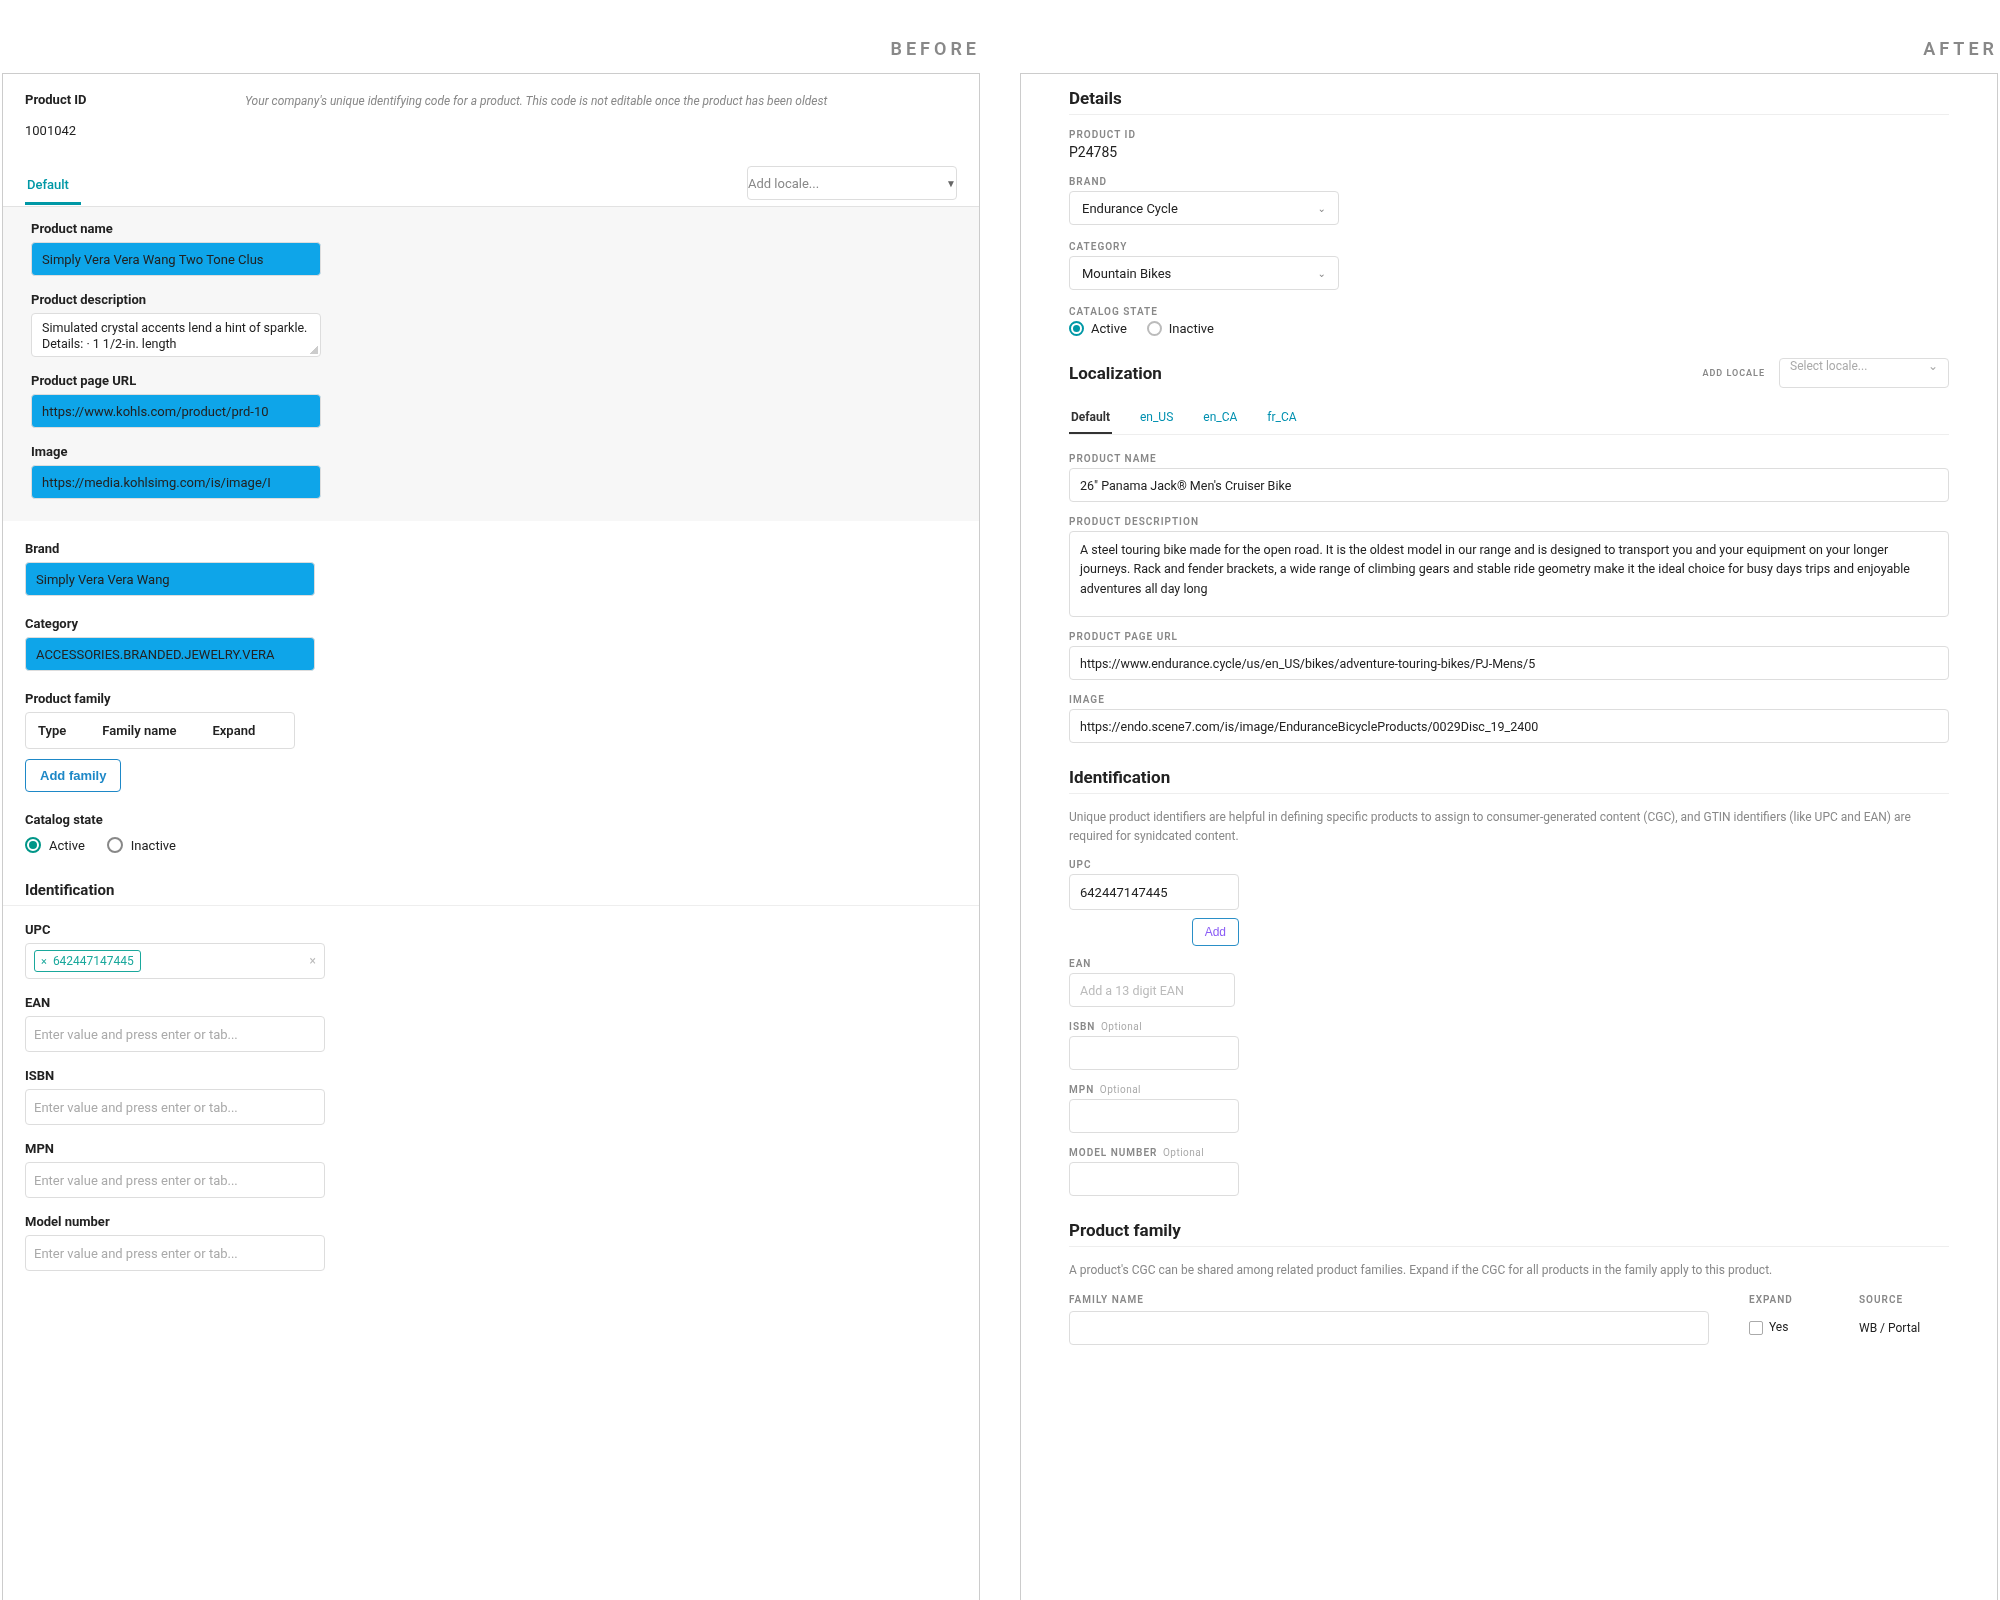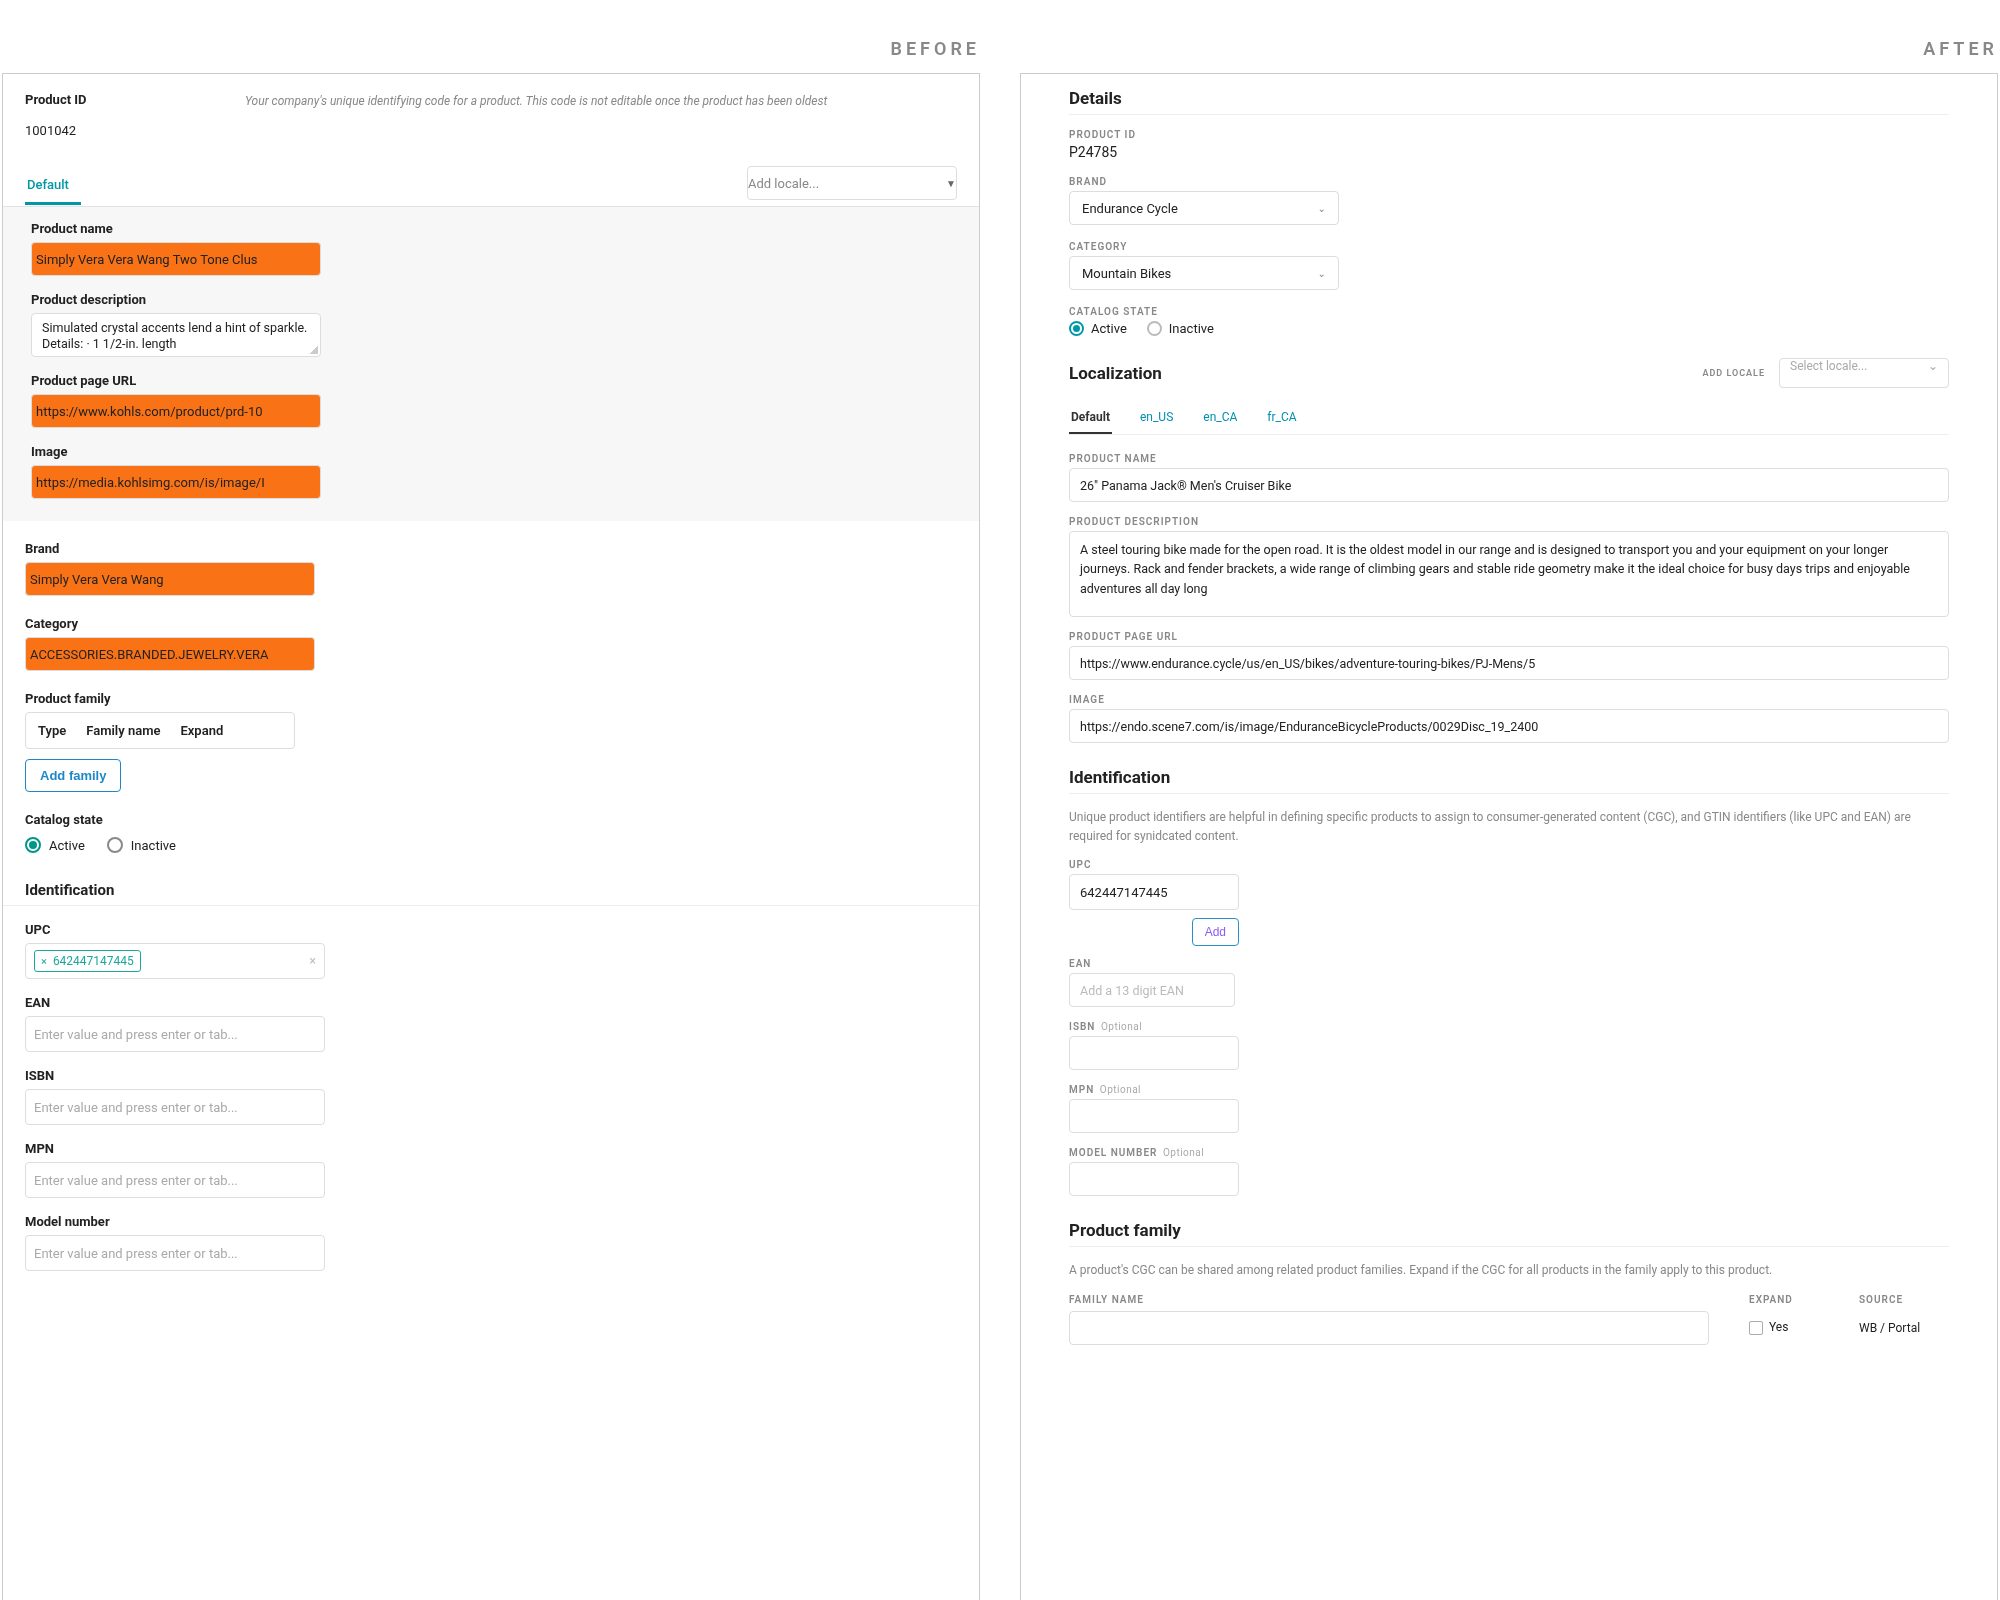--- a/index.html
+++ b/index.html
@@ -36,25 +36,25 @@
 .b-row { display: flex; gap: 30px; margin-bottom: 10px; }
 .b-label { font-weight: 700; font-size: 13px; margin-bottom: 6px; }
 .b-help { font-style: italic; color: #888; font-size: 12px; flex: 1; line-height: 1.5; }
 .b-id-val { font-size: 13px; margin-bottom: 28px; }
 .b-tabbar { display: flex; align-items: center; justify-content: space-between; border-bottom: 1px solid #e2e2e2; margin: 0 -22px; padding: 0 22px; }
 .b-tab { color: #0098a6; font-size: 13px; padding: 10px 12px 10px 2px; border-bottom: 3px solid #0098a6; font-weight: 500; }
 .b-localeadd { border: 1px solid #ddd; border-radius: 4px; height: 34px; width: 210px; display: flex; align-items: center; justify-content: space-between; padding: 0 0; color: #888; margin-bottom: 6px; }
 .b-localeadd .chev { font-size: 10px; color: #666; }
 .b-greybg { background: #f7f7f7; margin: 0 -22px; padding: 14px 22px 18px 28px; }
 .b-field { margin-bottom: 16px; }
-.b-input { border: 1px solid #ddd; background: #f97316; border-radius: 4px; height: 34px; width: 290px; padding: 0 4px; font-size: 13px; overflow: hidden; white-space: nowrap; display: flex; align-items: center; }
+.b-input { border: 1px solid #ddd; background: #0ea5e9; border-radius: 4px; height: 34px; width: 290px; padding: 0 10px; font-size: 13px; overflow: hidden; white-space: nowrap; display: flex; align-items: center; }
 .b-textarea { border: 1px solid #ddd; background: #fff; border-radius: 4px; width: 290px; height: 44px; padding: 6px 10px; font-size: 12.5px; overflow: hidden; line-height: 1.3; position: relative; }
 .b-textarea::after { content: ''; position: absolute; right: 2px; bottom: 2px; width: 8px; height: 8px; background: linear-gradient(135deg, transparent 50%, #ccc 50%); }
 .b-section { margin-top: 20px; }
-.b-famtable { border: 1px solid #ddd; border-radius: 4px; display: flex; gap: 20px; padding: 10px 12px; width: 270px; font-weight: 600; font-size: 13px; margin-bottom: 10px; }
+.b-famtable { border: 1px solid #ddd; border-radius: 4px; display: flex; gap: 36px; padding: 10px 12px; width: 270px; font-weight: 600; font-size: 13px; margin-bottom: 10px; }
 .b-btn-outline { border: 1px solid #1e88c7; color: #1e88c7; background: #fff; border-radius: 4px; padding: 8px 14px; font-size: 13px; font-weight: 600; cursor: pointer; }
 .b-radio-row { display: flex; gap: 22px; align-items: center; margin-top: 10px; }
 .b-radio { display: flex; align-items: center; gap: 8px; font-size: 13px; }
 .b-radio-circle { width: 16px; height: 16px; border: 2px solid #888; border-radius: 50%; display: flex; align-items: center; justify-content: center; }
 .b-radio-circle.sel { border-color: #009688; }
 .b-radio-dot { width: 8px; height: 8px; background: #009688; border-radius: 50%; }
 .b-h2 { font-weight: 700; font-size: 15px; margin: 28px 0 6px; }
 .b-hr { border: none; border-top: 1px solid #eee; margin: 4px -22px 16px; }
 .b-chipinput { border: 1px solid #ddd; border-radius: 4px; width: 300px; height: 36px; display: flex; align-items: center; padding: 0 8px; gap: 6px; }
 .b-chip { border: 1px solid #1aa89c; color: #1aa89c; border-radius: 3px; padding: 3px 6px; font-size: 12px; display: flex; align-items: center; gap: 6px; }

